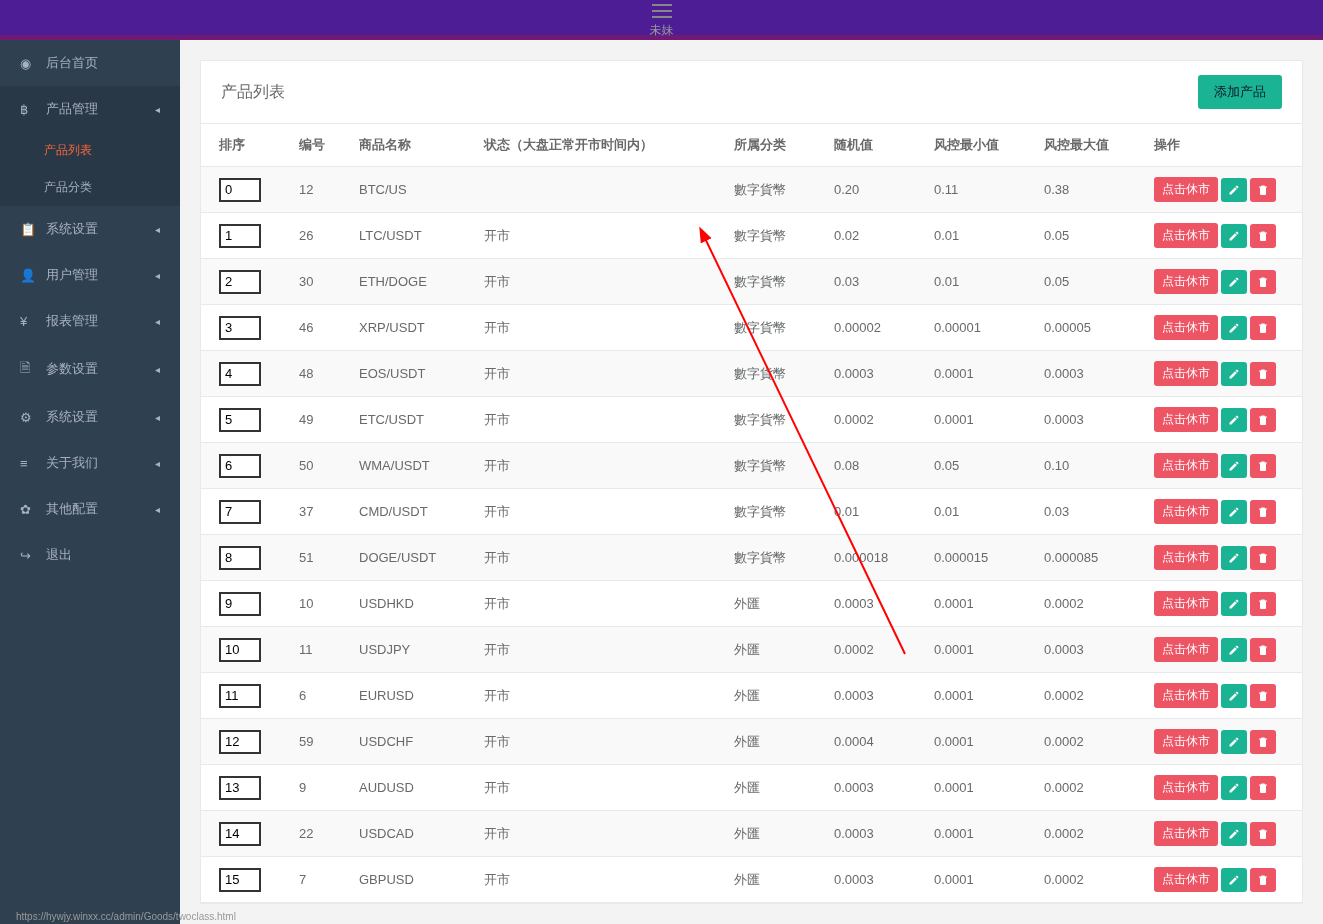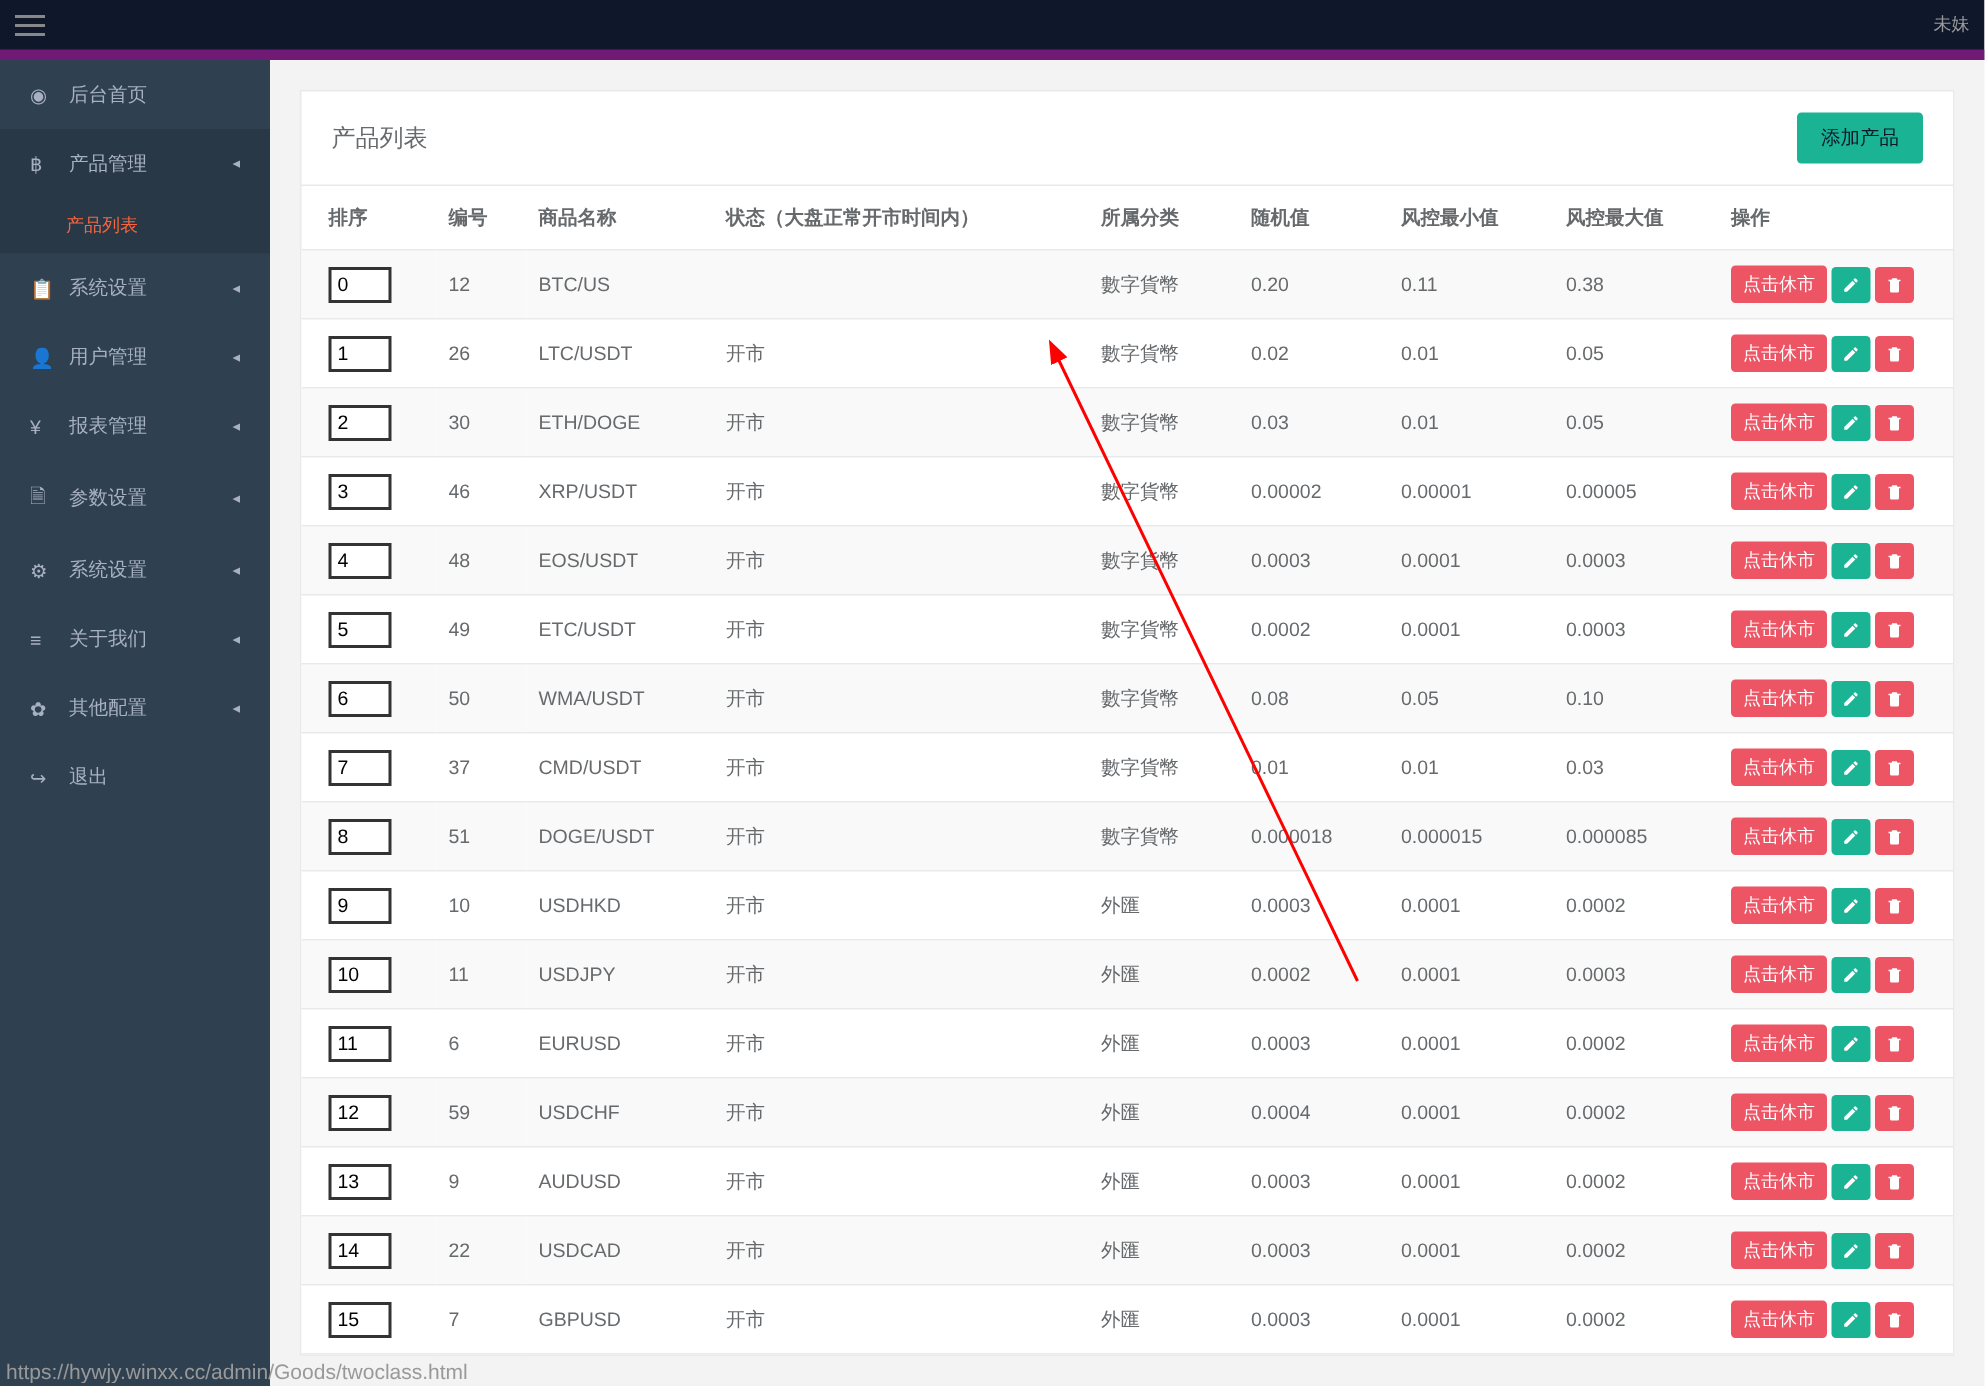--- a/index.html
+++ b/index.html
@@ -1,18 +1,18 @@
 <!DOCTYPE html>
 <html><head>
   <meta charset="utf-8">
   <style>
     * { margin: 0; padding: 0; box-sizing: border-box; }
     body { font-family: "Microsoft YaHei", Arial, sans-serif; font-size: 13px; color: #676a6c; background: #f3f3f4; overflow: hidden; }
     
-    .top-bar { height: 40px; background: #0f172a; border-bottom: 7px solid #701a75; display: flex; align-items: center; padding: 0 10px; justify-content: space-between; }
+    .top-bar { height: 40px; background: #4c1d95; border-bottom: 5px solid #701a75; display: flex; align-items: center; padding: 0 10px; justify-content: space-between; flex-direction: column; }
     .hamburger { width: 20px; cursor: pointer; }
     .hamburger div { height: 2px; background: #888; margin: 4px 0; }
     .top-right { color: #999; font-size: 12px; }
 
     .layout { display: flex; height: calc(100vh - 40px); }
 
     .sidebar { width: 180px; background: #2f4050; color: #a7b1c2; flex-shrink: 0; }
     .menu-item { padding: 14px 20px; cursor: pointer; display: flex; align-items: center; justify-content: space-between; font-size: 13px; }
     .menu-item.active-parent { background: #293846; }
     .menu-item .icon { width: 18px; margin-right: 8px; display: inline-flex; }
@@ -34,21 +34,21 @@
     tbody tr:nth-child(odd) { background: #f9f9f9; }
     tbody tr:nth-child(even) { background: #fff; }
 
     .sort-input { width: 42px; height: 24px; border: 2px solid #333; padding: 0 4px; font-size: 13px; text-align: left; }
 
     .btn-action { background: #ed5565; color: #fff; border: none; padding: 4px 8px; border-radius: 3px; cursor: pointer; font-size: 12px; display: inline-flex; align-items: center; justify-content: center; }
     .btn-edit { background: #1ab394; width: 26px; height: 24px; padding: 0; }
     .btn-del { background: #ed5565; width: 26px; height: 24px; padding: 0; }
     .ops { display: flex; gap: 3px; align-items: center; }
 
-    .status-link { color: #999; text-align: right; font-size: 14px; padding-top: 4px; }
+    .status-link { color: #999; text-align: right; font-size: 10px; padding-top: 4px; margin-left: 12px; }
 
     .arrow-svg { position: absolute; left: 515px; top: 184px; pointer-events: none; z-index: 5; }
 
     th:nth-child(1), td:nth-child(1) { padding-left: 18px; width: 90px; }
     th:nth-child(2), td:nth-child(2) { width: 60px; }
     th:nth-child(3), td:nth-child(3) { width: 125px; }
     th:nth-child(4), td:nth-child(4) { width: 250px; }
     th:nth-child(5), td:nth-child(5) { width: 100px; }
     th:nth-child(6), td:nth-child(6) { width: 100px; }
     th:nth-child(7), td:nth-child(7) { width: 110px; }
@@ -76,20 +76,21 @@
       </div>
       <div class="menu-item active-parent">
         <span class="lbl-wrap">
           <span class="icon">฿</span>
           <span>产品管理</span>
         </span>
         <span class="caret">◂</span>
       </div>
       <div class="submenu">
         <div class="sub-item active">产品列表</div>
+        <div class="sub-item">产品分类</div>
       </div>
       <div class="menu-item">
         <span class="lbl-wrap">
           <span class="icon">📋</span>
           <span>系统设置</span>
         </span>
         <span class="caret">◂</span>
       </div>
       <div class="menu-item">
         <span class="lbl-wrap">

